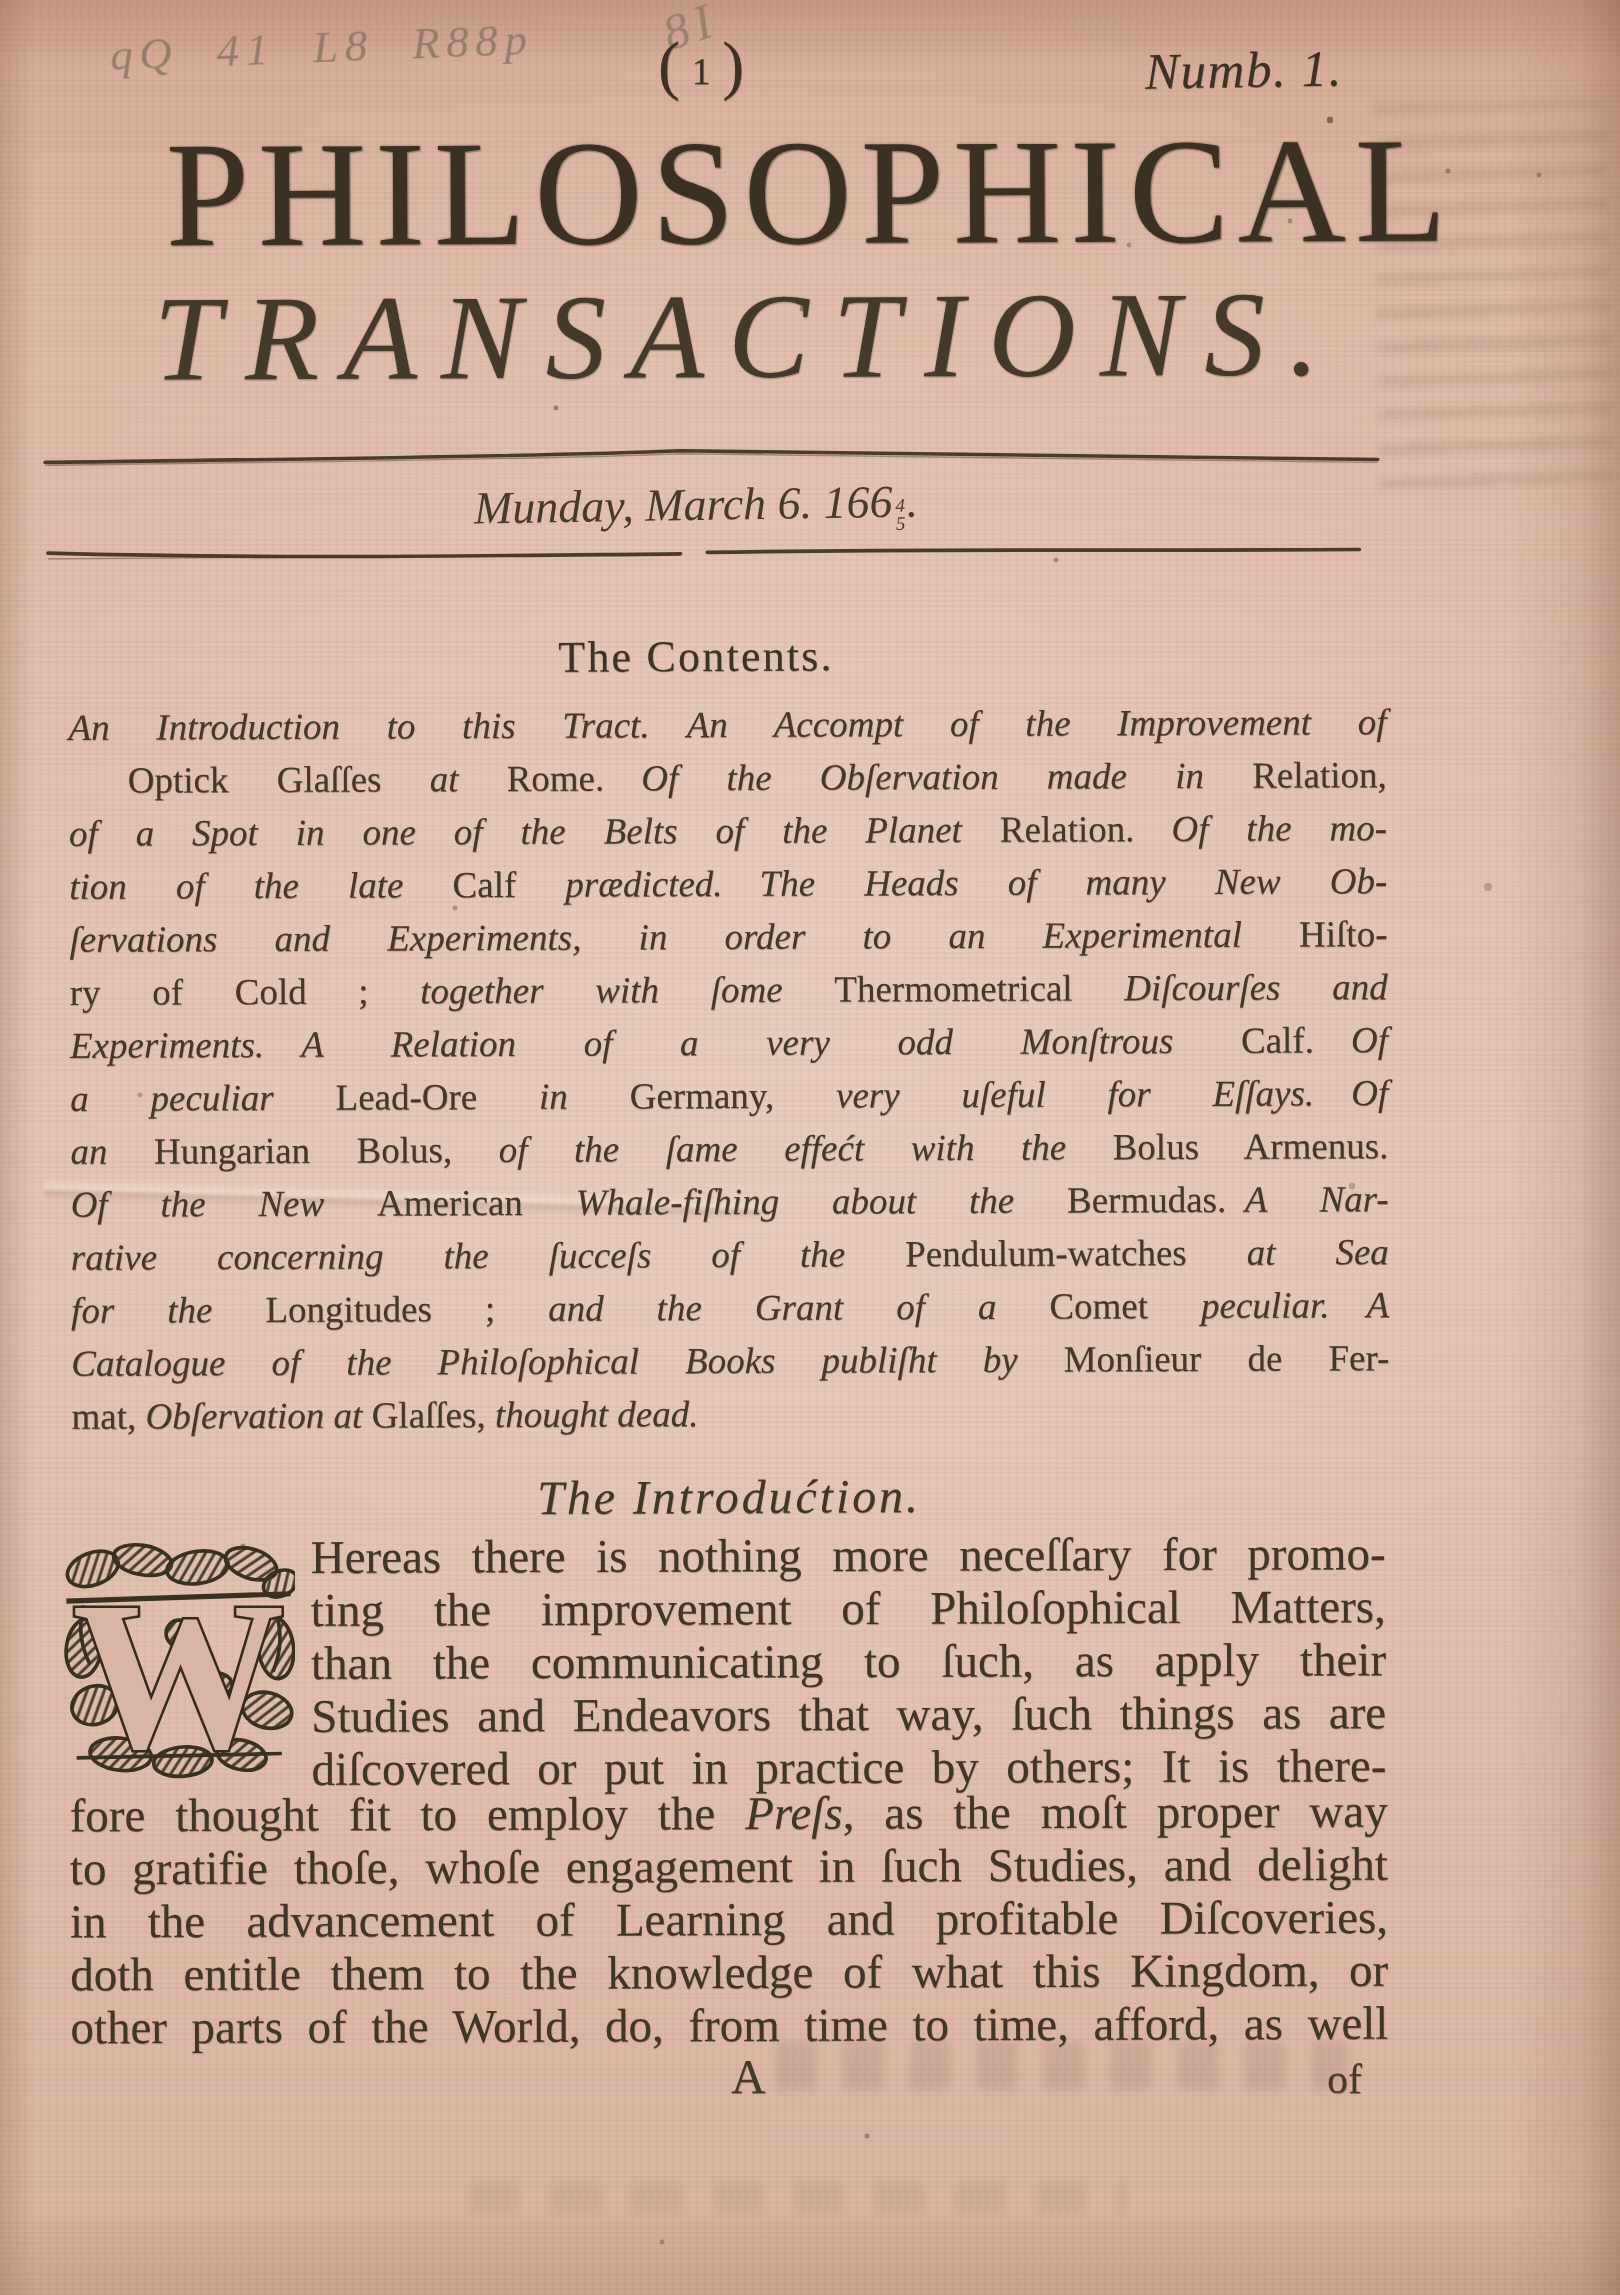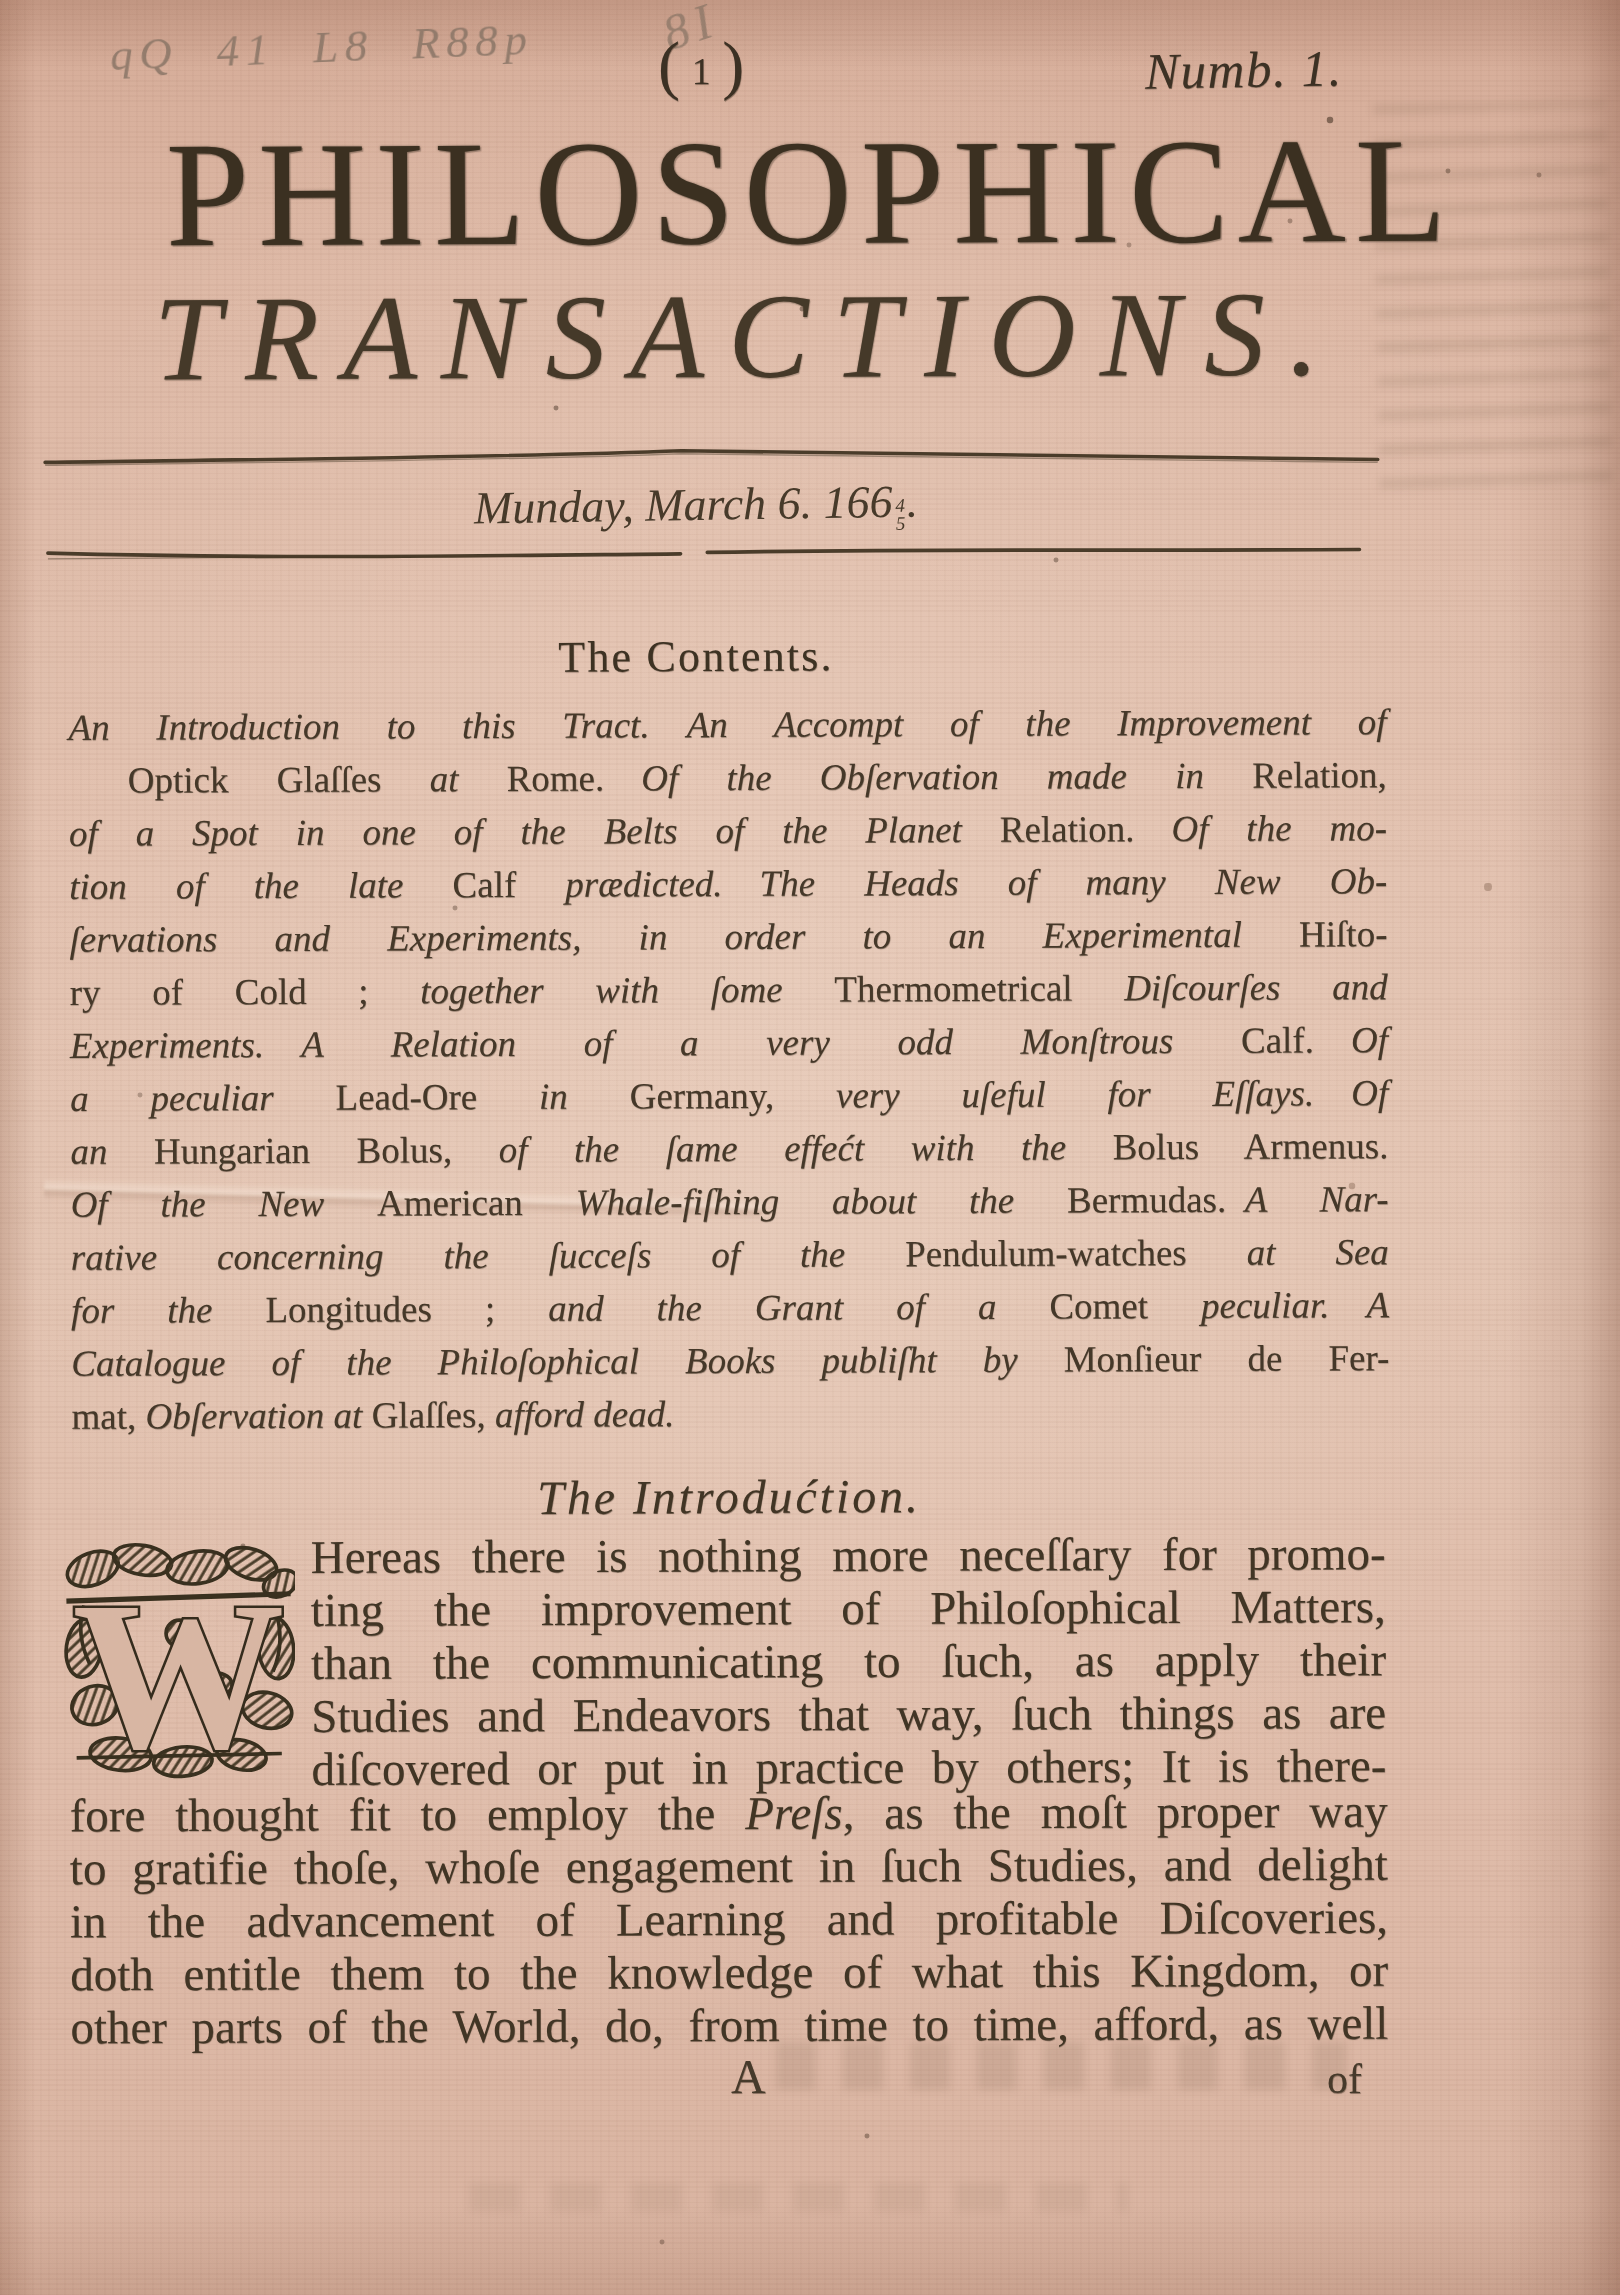--- a/index.html
+++ b/index.html
@@ -193,21 +193,21 @@
       <div class="tline"><span class="it">tion of the late </span><span class="rm">Calf </span><span class="it">prædicted. The Heads of many New Ob-</span></div>
       <div class="tline"><span class="it">ſervations and Experiments, in order to an Experimental </span><span class="rm">Hiſto-</span></div>
       <div class="tline"><span class="rm">ry of Cold ; </span><span class="it">together with ſome </span><span class="rm">Thermometrical </span><span class="it">Diſcourſes and</span></div>
       <div class="tline"><span class="it">Experiments. A Relation of a very odd Monſtrous </span><span class="rm">Calf. </span><span class="it">Of</span></div>
       <div class="tline"><span class="it">a peculiar </span><span class="rm">Lead-Ore </span><span class="it">in </span><span class="rm">Germany, </span><span class="it">very uſeful for Eſſays. Of</span></div>
       <div class="tline"><span class="it">an </span><span class="rm">Hungarian Bolus, </span><span class="it">of the ſame effećt with the </span><span class="rm">Bolus Armenus.</span></div>
       <div class="tline"><span class="it">Of the New </span><span class="rm">American </span><span class="it">Whale-fiſhing about the </span><span class="rm">Bermudas. </span><span class="it">A Nar-</span></div>
       <div class="tline"><span class="it">rative concerning the ſucceſs of the </span><span class="rm">Pendulum-watches </span><span class="it">at Sea</span></div>
       <div class="tline"><span class="it">for the </span><span class="rm">Longitudes ; </span><span class="it">and the Grant of a </span><span class="rm">Comet </span><span class="it">peculiar. A</span></div>
       <div class="tline"><span class="it">Catalogue of the Philoſophical Books publiſht by </span><span class="rm">Monſieur de Fer-</span></div>
-      <div class="tline short"><span class="rm">mat, </span><span class="it">Obſervation at </span><span class="rm">Glaſſes, </span><span class="it">afford dead.</span></div>
+      <div class="tline short"><span class="rm">mat, </span><span class="it">Obſervation at </span><span class="rm">Glaſſes, </span><span class="it">thought dead.</span></div>
     </div>
 
   <h2 class="pos intro-h print">The Introdućtion.</h2>
 
   <svg class="pos dropcap" viewBox="0 0 318 330">
     <defs>
       <pattern id="hx" width="11" height="11" patternUnits="userSpaceOnUse" patternTransform="rotate(38)">
         <line x1="5" y1="0" x2="5" y2="11" stroke="#4a3d2a" stroke-width="4"></line>
       </pattern>
     </defs>

